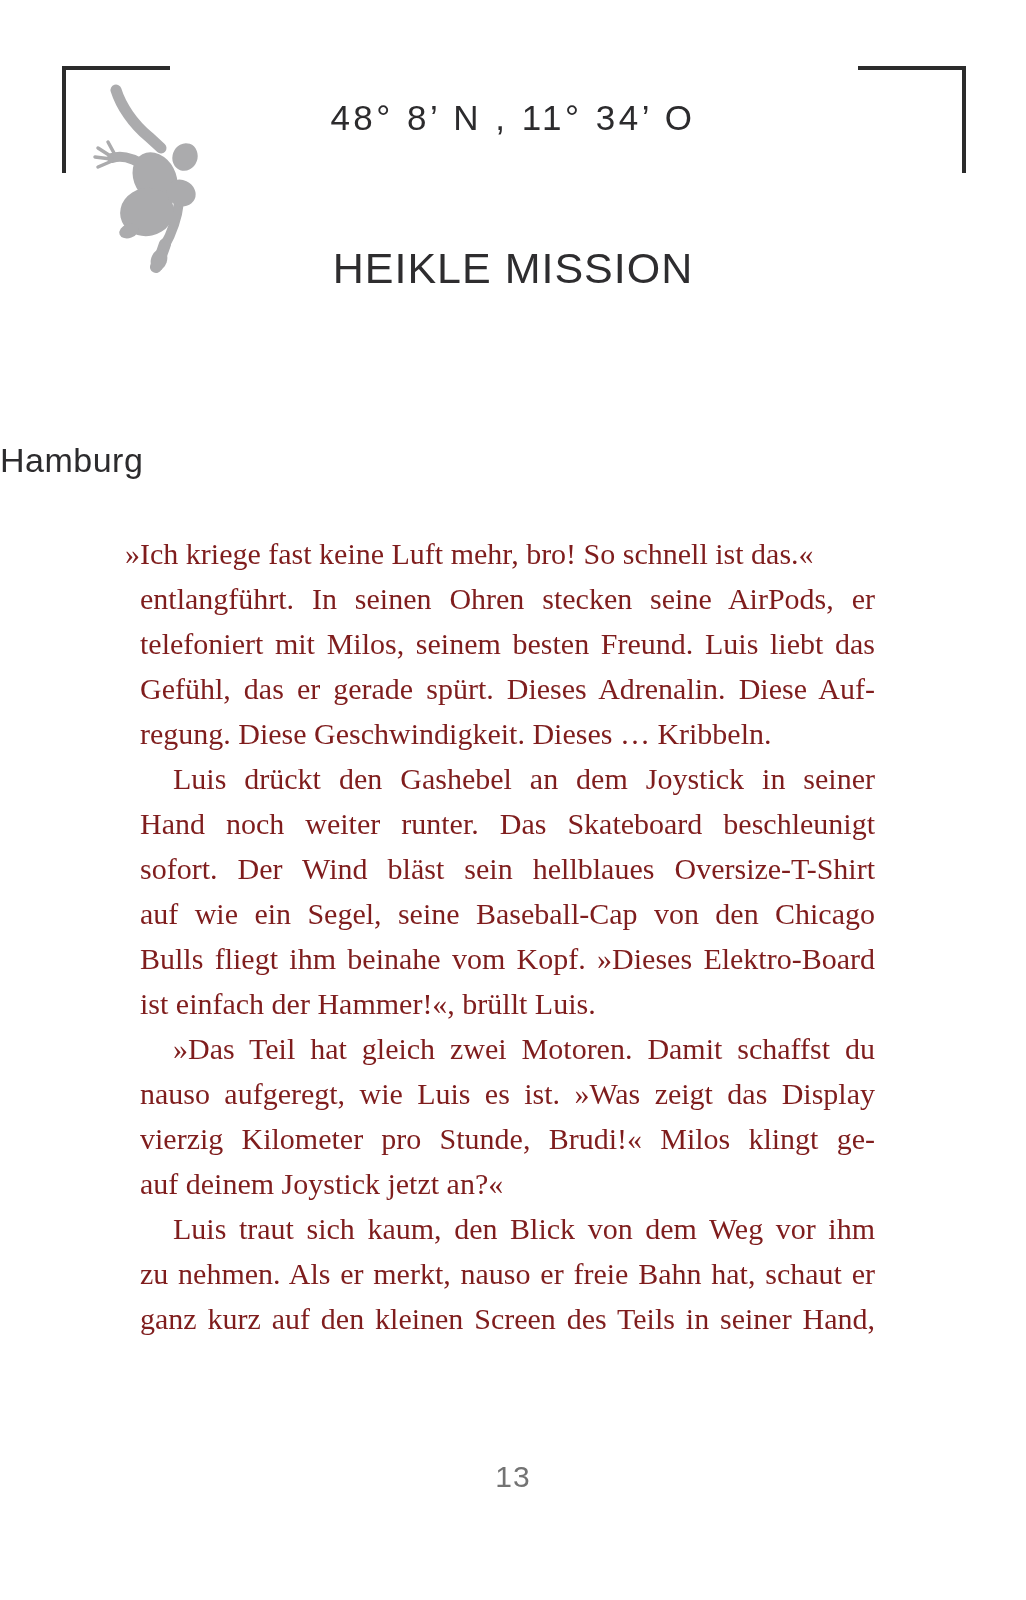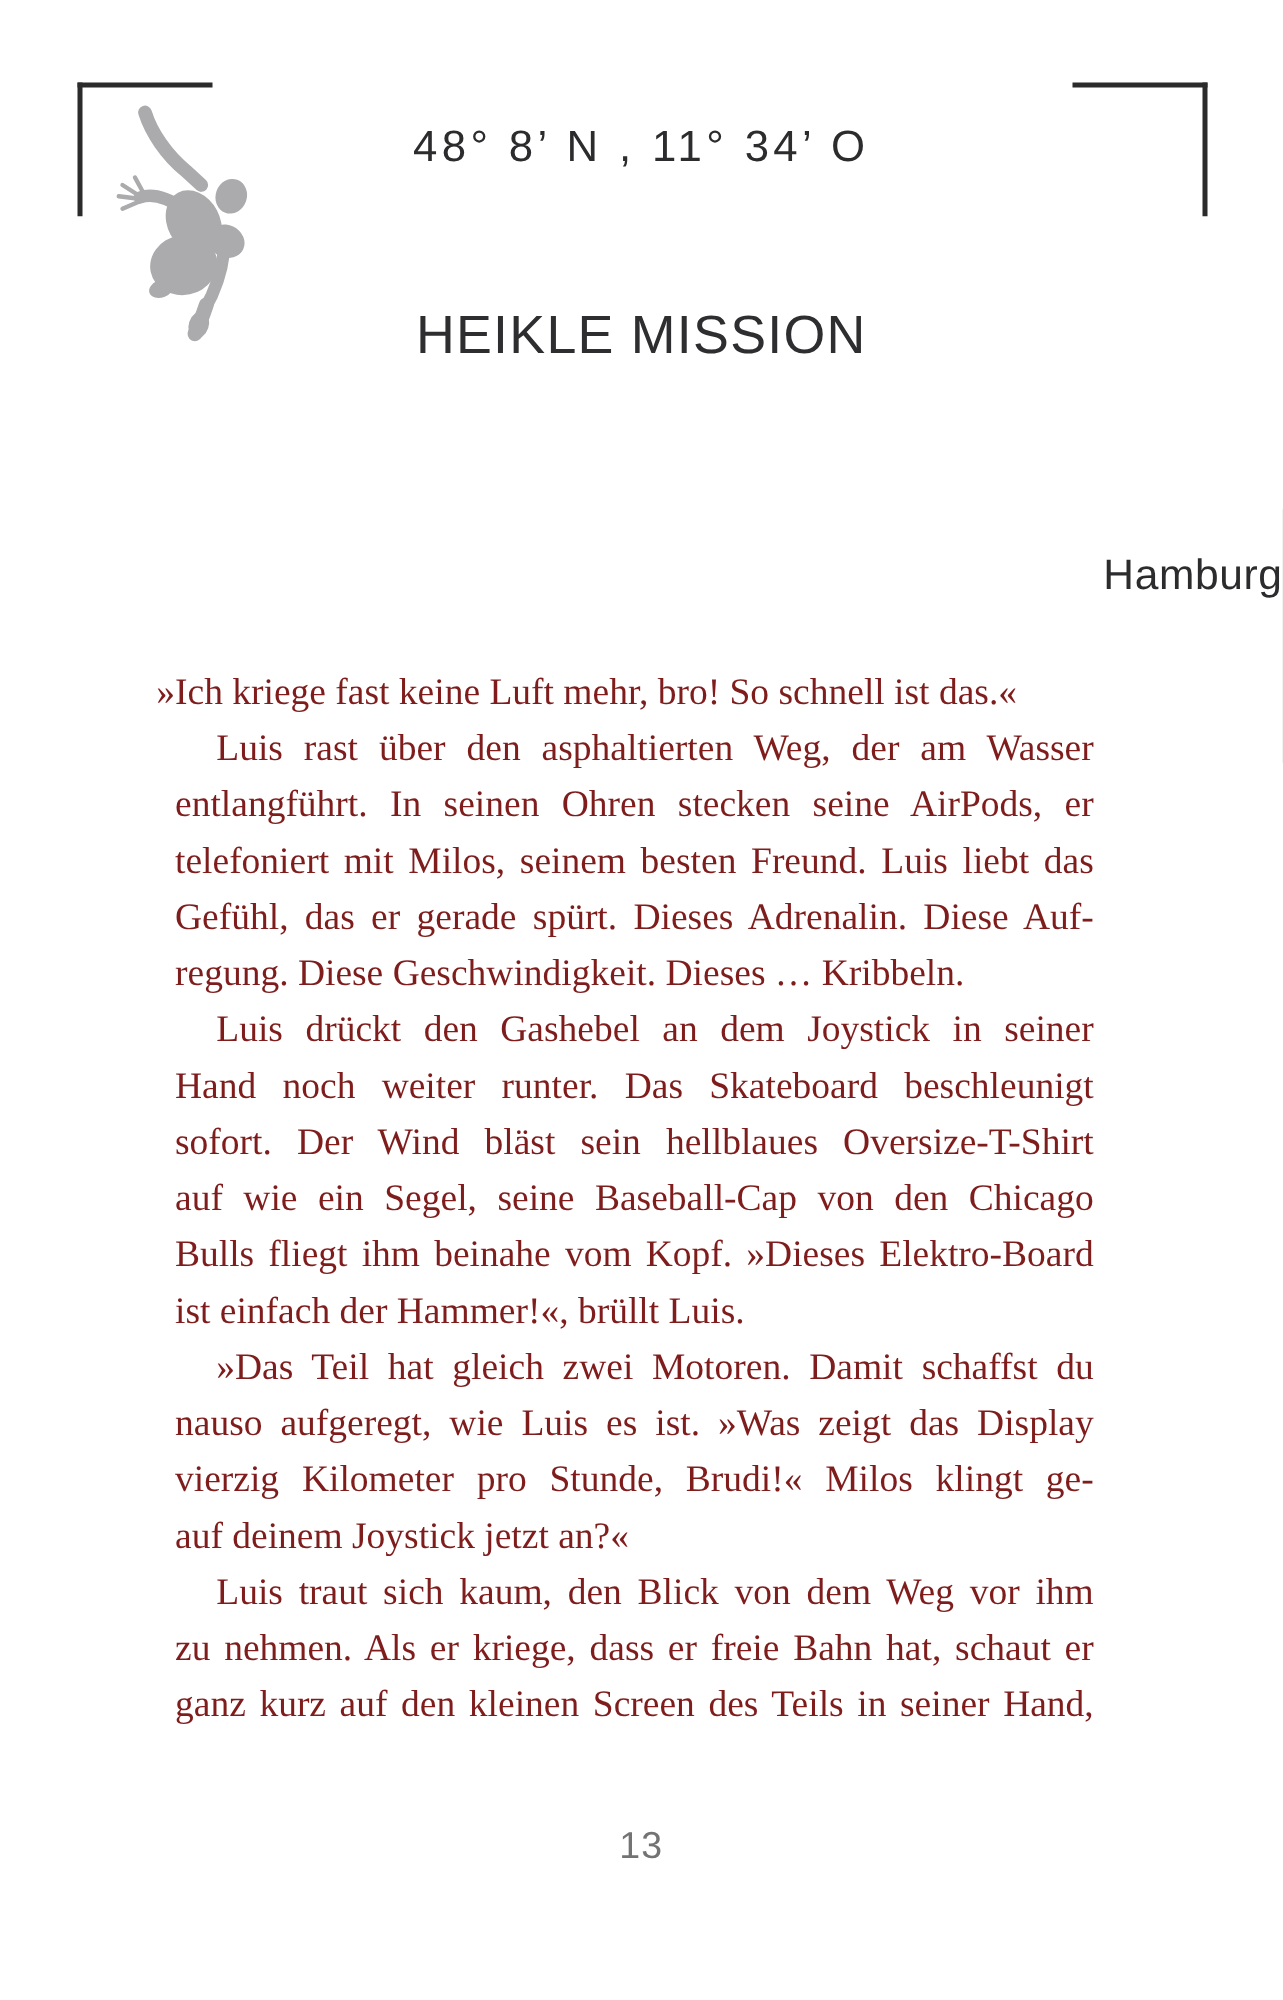--- a/index.html
+++ b/index.html
@@ -54,21 +54,21 @@
     font-size: 43px;
     letter-spacing: 1px;
     color: #2e2d2f;
   }
 
   
   .section-heading {
     position: absolute;
     top: 441px; left: 0; right: 0;
     margin: 0;
-    text-align: right;
+    text-align: left;
     font-family: "Liberation Sans", "DejaVu Sans", sans-serif;
     font-weight: 300;
     font-size: 34px;
     letter-spacing: 0.5px;
     color: #2c2b2d;
   }
 
   
   .body-text {
     position: absolute;
@@ -130,35 +130,34 @@
       <ellipse cx="74" cy="180" rx="8" ry="11" transform="rotate(18 74 180)"></ellipse>
     </g>
   </svg>
 
   <h1 class="chapter-title">HEIKLE MISSION</h1>
 
   <h2 class="section-heading">Hamburg</h2>
 
   <div class="body-text">
     <div class="line hang">»Ich kriege fast keine Luft mehr, bro! So schnell ist das.«</div>
-    <div class="line ind j">Luis rast über den asphaltierten Weg, der am Wasser</div>
     <div class="line j">entlangführt. In seinen Ohren stecken seine AirPods, er</div>
     <div class="line j">telefoniert mit Milos, seinem besten Freund. Luis liebt das</div>
     <div class="line j">Gefühl, das er gerade spürt. Dieses Adrenalin. Diese Auf-</div>
     <div class="line">regung. Diese Geschwindigkeit. Dieses … Kribbeln.</div>
     <div class="line ind j">Luis drückt den Gashebel an dem Joystick in seiner</div>
     <div class="line j">Hand noch weiter runter. Das Skateboard beschleunigt</div>
     <div class="line j">sofort. Der Wind bläst sein hellblaues Oversize-T-Shirt</div>
     <div class="line j">auf wie ein Segel, seine Baseball-Cap von den Chicago</div>
     <div class="line j">Bulls fliegt ihm beinahe vom Kopf. »Dieses Elektro-Board</div>
     <div class="line">ist einfach der Hammer!«, brüllt Luis.</div>
     <div class="line ind j">»Das Teil hat gleich zwei Motoren. Damit schaffst du</div>
     <div class="line j">nauso aufgeregt, wie Luis es ist. »Was zeigt das Display</div>
     <div class="line j">vierzig Kilometer pro Stunde, Brudi!« Milos klingt ge-</div>
     <div class="line">auf deinem Joystick jetzt an?«</div>
     <div class="line ind j">Luis traut sich kaum, den Blick von dem Weg vor ihm</div>
-    <div class="line j">zu nehmen. Als er kriege, dass er freie Bahn hat, schaut er</div>
+    <div class="line j">zu nehmen. Als er merkt, nauso er freie Bahn hat, schaut er</div>
     <div class="line j">ganz kurz auf den kleinen Screen des Teils in seiner Hand,</div>
   </div>
 
   <div class="page-number">13</div>
 
 </div>
 
 </body></html>

